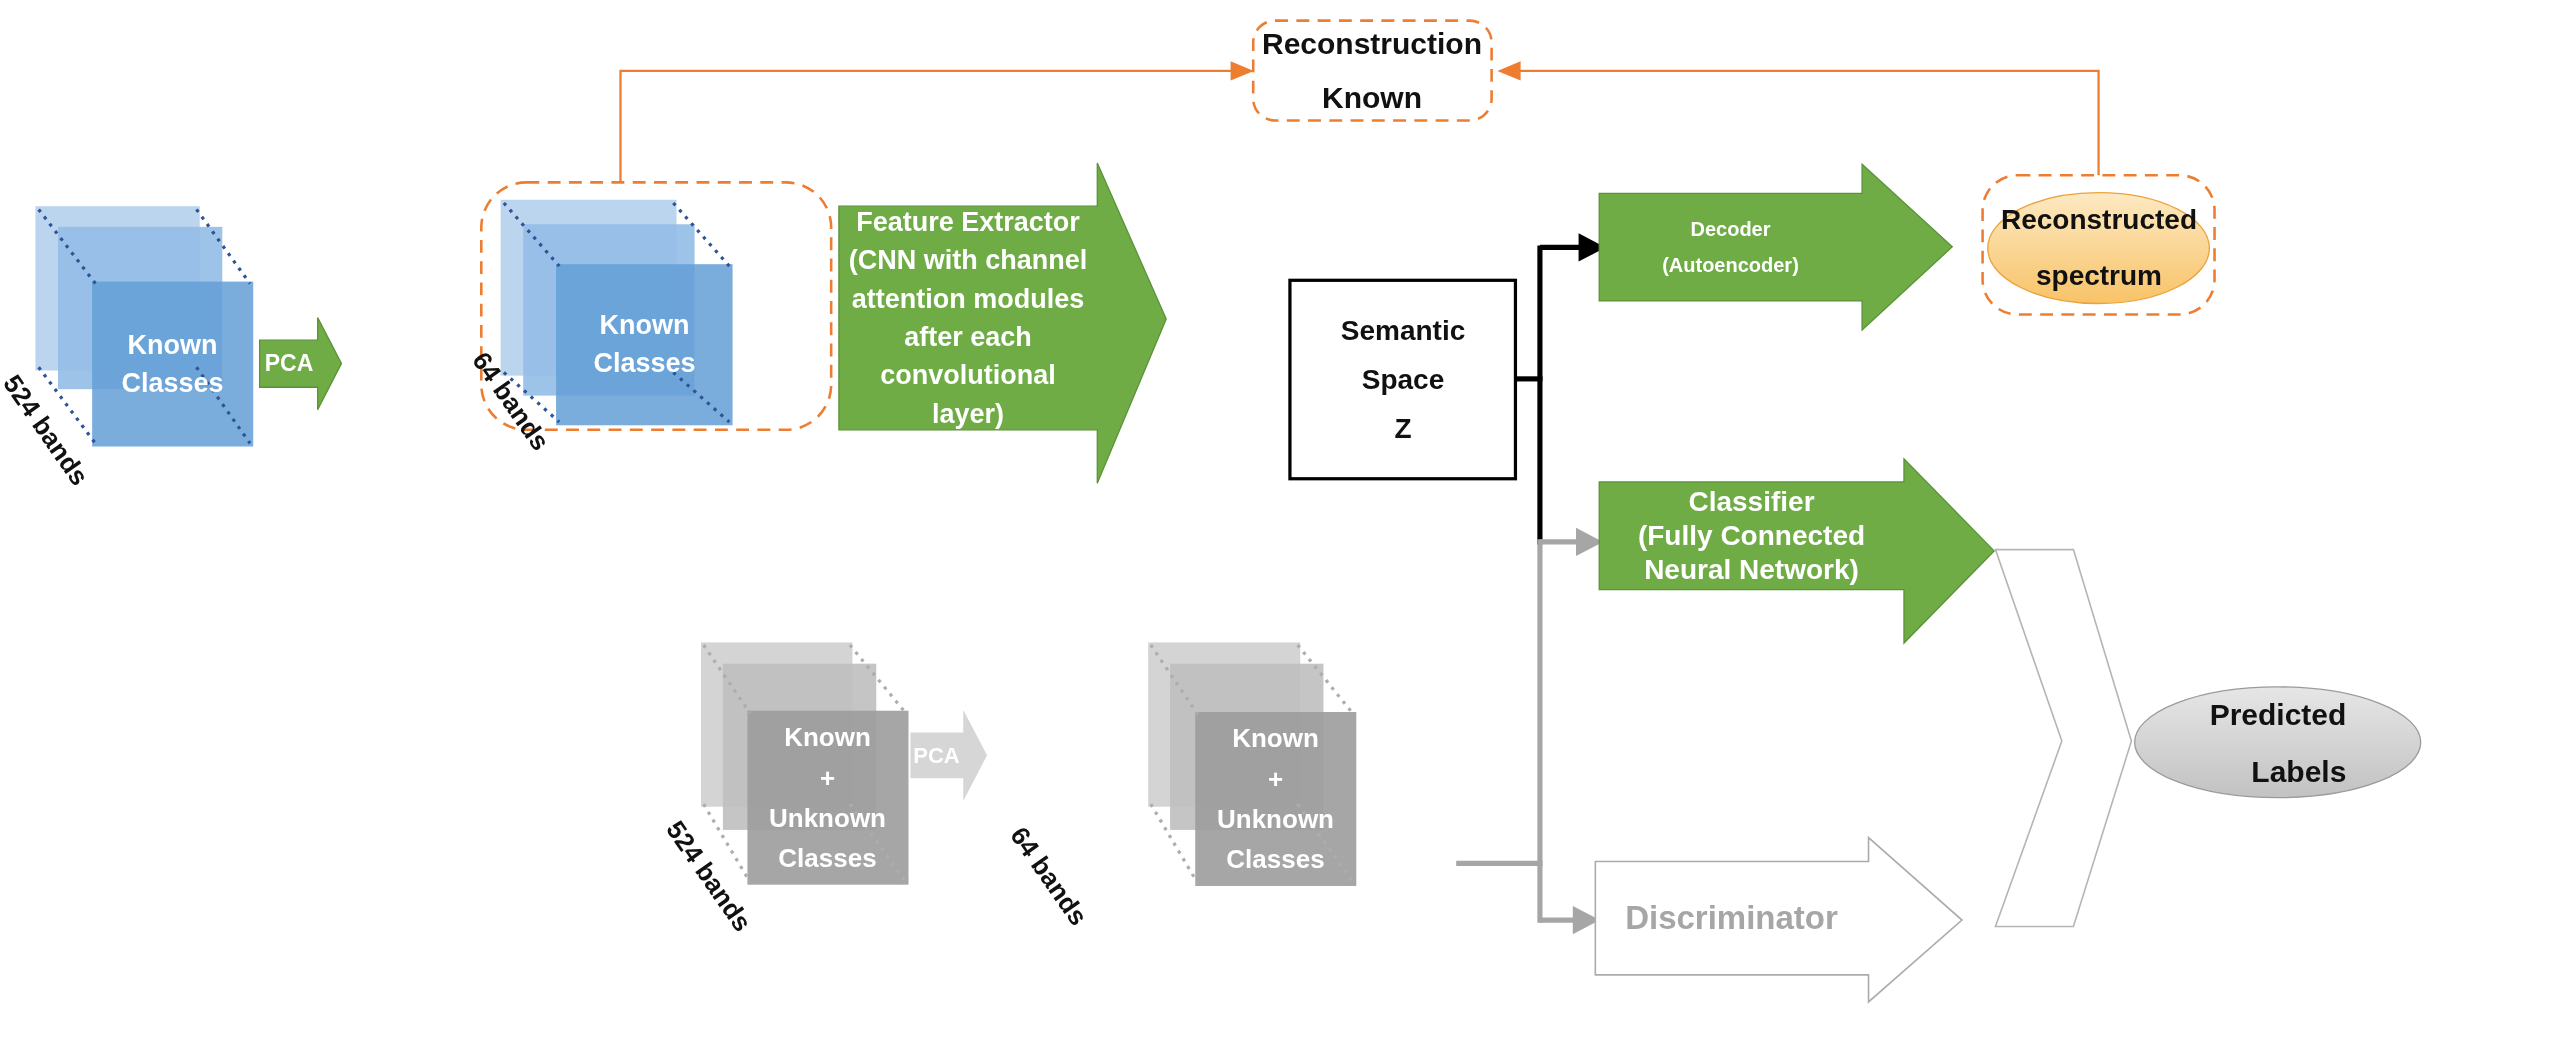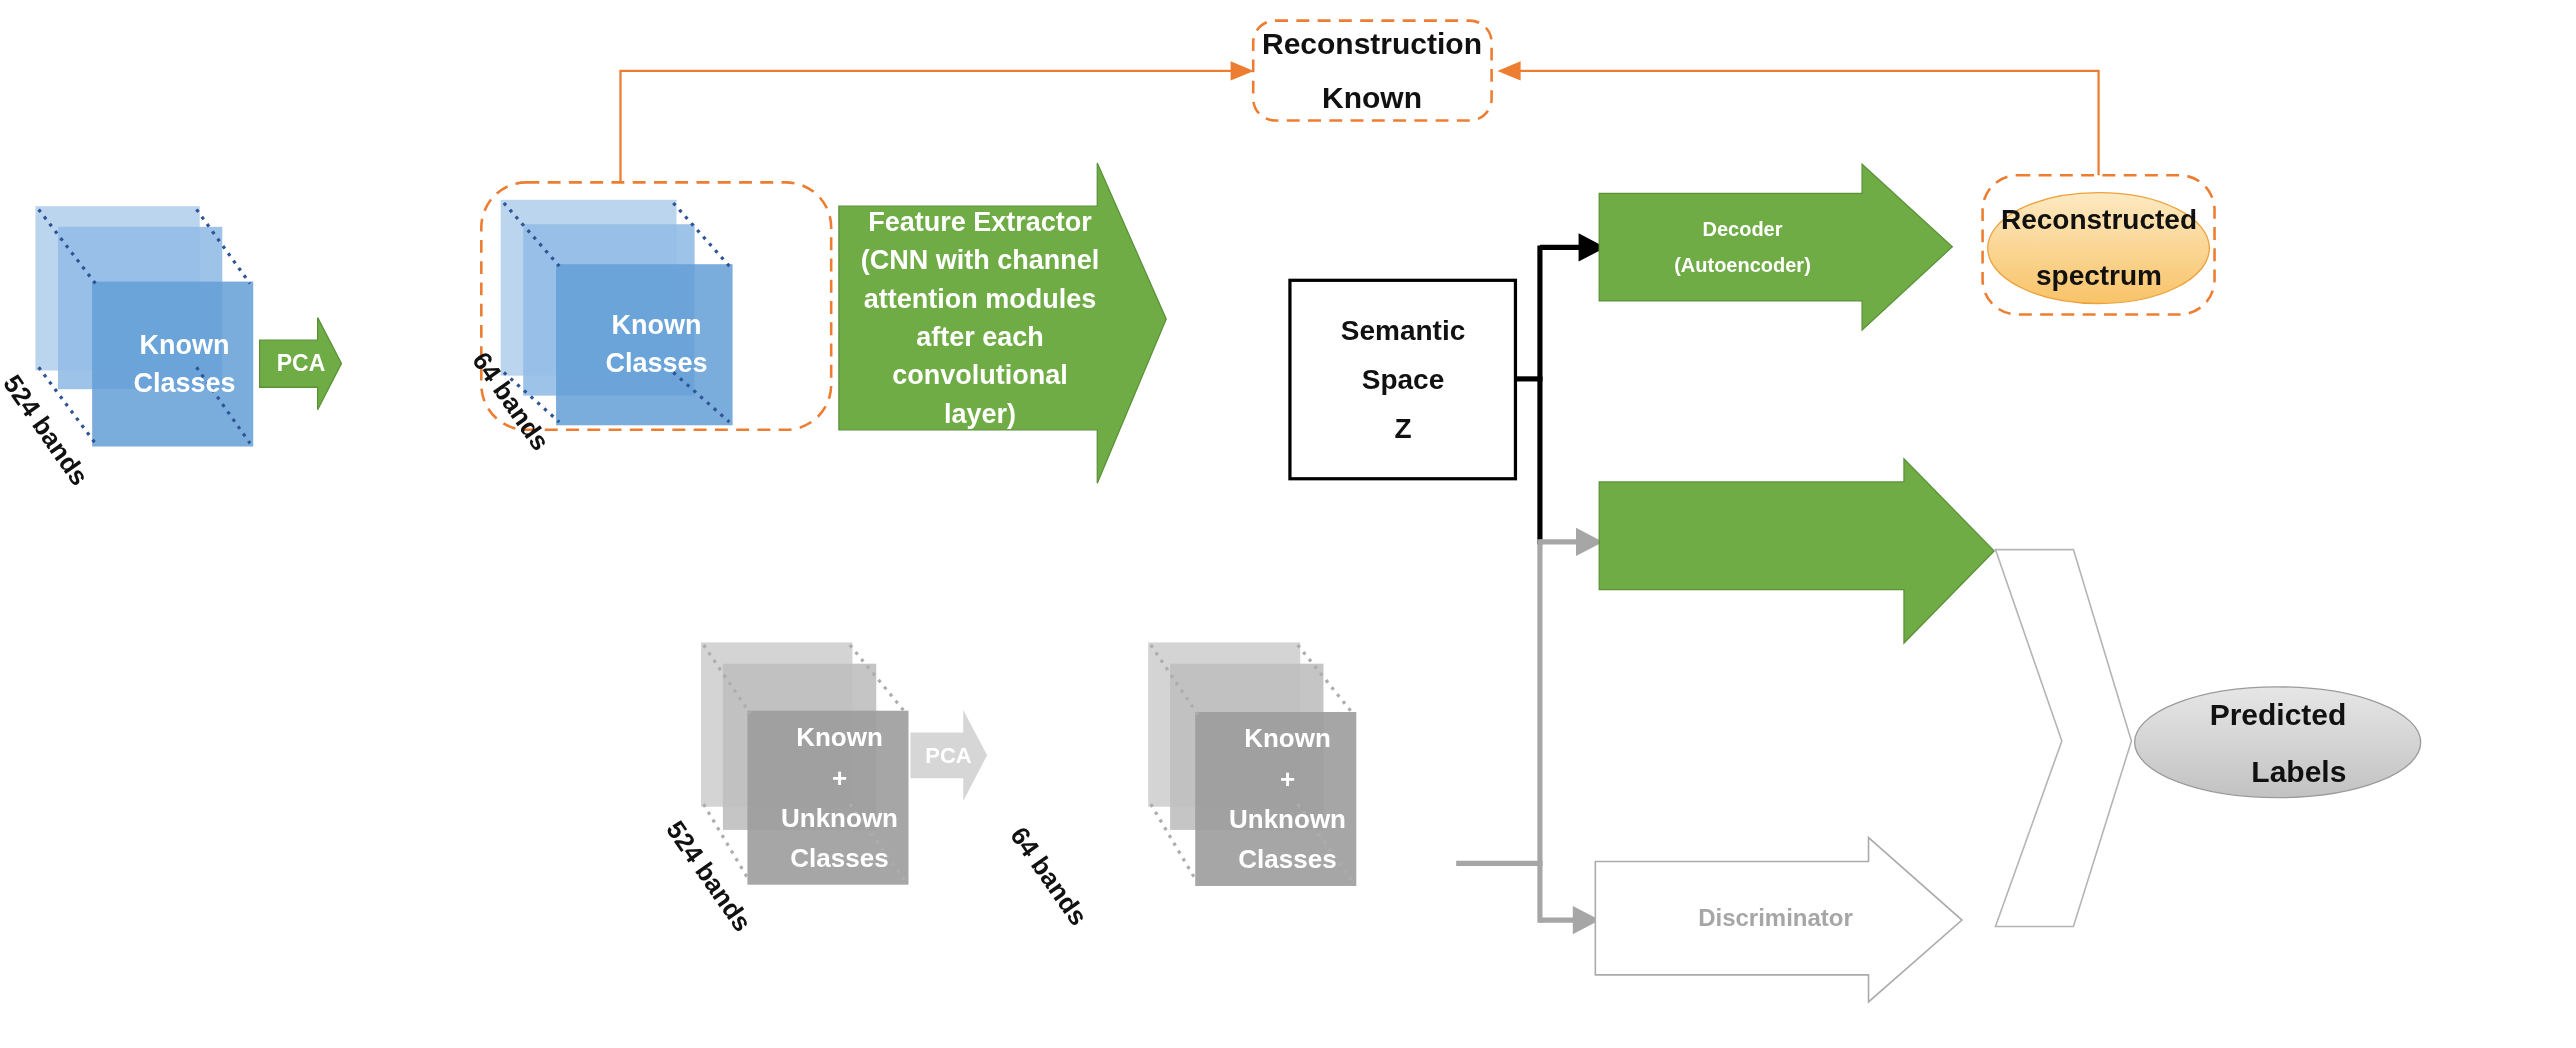--- a/index.html
+++ b/index.html
@@ -2,21 +2,21 @@
 <html style="font-size:10.3px"><head>
 <meta charset="utf-8">
 <style>
   html,body{margin:0;padding:0;background:#fff;}
   body{width:2576px;height:1049px;overflow:hidden;
        font-family:"Liberation Sans", sans-serif;}
   #canvas{position:relative;width:2576px;height:1049px;background:#ffffff;}
   #shapes{position:absolute;left:0;top:0;}
   .lbl{position:absolute;display:flex;align-items:center;justify-content:center;
        text-align:center;white-space:pre-line;font-weight:bold;pointer-events:none;}
-  .white{color:#ffffff;padding-left:12px;}
+  .white{color:#ffffff;}
   .black{color:#111111;}
   .grayTxt{color:#A6A6A6;}
   .rot{transform:rotate(55deg);}
 </style>
 </head>
 <body>
 
 <div id="canvas">
 
 <svg id="shapes" width="2576" height="1049" viewBox="0 0 3998 1628">
@@ -153,36 +153,39 @@
 <div class="lbl black" style="left:1290px;top:280px;width:226px;height:198px;font-size:28px;line-height:1.75;">Semantic
 Space
 Z</div>
 
 <div class="lbl white" style="left:1599px;top:193px;width:263px;height:108px;font-size:20px;line-height:1.8;">Decoder
 (Autoencoder)</div>
 
 <div class="lbl black" style="left:1988px;top:190px;width:222px;height:116px;font-size:28px;line-height:2.0;">Reconstructed
 spectrum</div>
 
+<div class="lbl white" style="left:1599px;top:482px;width:305px;height:108px;font-size:28px;line-height:1.22;">Classifier
+(Fully Connected
+Neural Network)</div>
 
 <div class="lbl white" style="left:747px;top:711px;width:161px;height:174px;font-size:26px;line-height:1.55;">Known
 +
 Unknown
 Classes</div>
 
 <div class="lbl black rot" style="left:622px;top:860px;width:174px;height:32px;font-size:26px;">524 bands</div>
 
 <div class="lbl white" style="left:910px;top:733px;width:53px;height:46px;font-size:22px;">PCA</div>
 
 <div class="lbl white" style="left:1195px;top:712px;width:161px;height:174px;font-size:26px;line-height:1.55;">Known
 +
 Unknown
 Classes</div>
 
 <div class="lbl black rot" style="left:962px;top:860px;width:174px;height:32px;font-size:26px;">64 bands</div>
 
-<div class="lbl grayTxt" style="left:1595px;top:861px;width:273px;height:113px;font-size:24px;margin-left:44px;">Discriminator</div>
+<div class="lbl grayTxt" style="left:1595px;top:861px;width:273px;height:113px;font-size:33px;">Discriminator</div>
 
 <div class="lbl black" style="left:2135px;top:687px;width:286px;height:111px;font-size:30px;line-height:1.9;text-align:right;">Predicted
 Labels</div>
 
 </div>
 
 
 </body></html>

